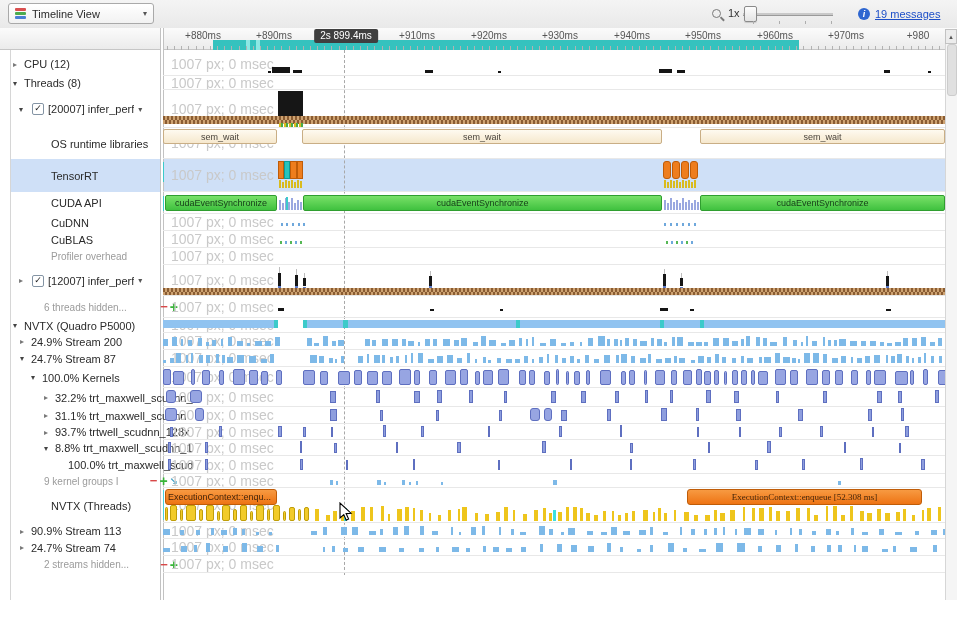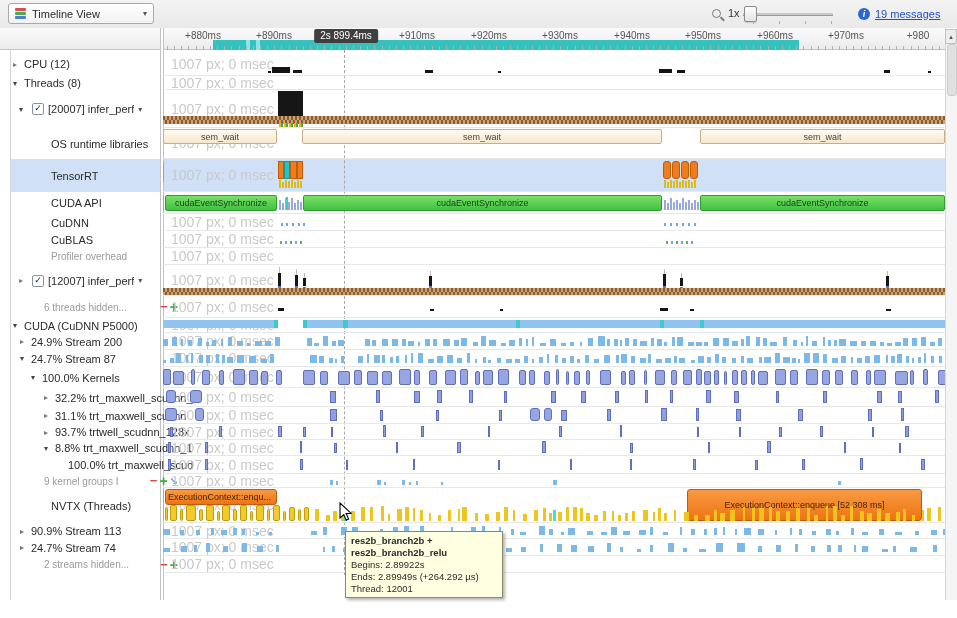--- a/index.html
+++ b/index.html
@@ -298,21 +298,21 @@
       <div class="side-row gray" style="top: 296px; height: 22px; padding-left: 22px;">
         <span class="arrow"></span>
         <span class="slbl">6 threads hidden...</span>
         <span class="icns">
           <span class="i-minus">−</span>
           <span class="i-plus">+</span>
         </span>
       </div>
       <div class="side-row" style="top: 318px; height: 15px; padding-left: 2px;">
         <span class="arrow exp">▾</span>
-        <span class="slbl">CUDA (CuDNN P5000)</span>
+        <span class="slbl">NVTX (Quadro P5000)</span>
       </div>
       <div class="side-row" style="top: 333px; height: 17px; padding-left: 9px;">
         <span class="arrow">▸</span>
         <span class="slbl">24.9% Stream 200</span>
       </div>
       <div class="side-row" style="top: 350px; height: 17px; padding-left: 9px;">
         <span class="arrow exp">▾</span>
         <span class="slbl">24.7% Stream 87</span>
       </div>
       <div class="side-row" style="top: 367px; height: 21px; padding-left: 20px;">
@@ -893,21 +893,21 @@
         <i class="mk" style="left: 246px; bottom: 2px; width: 2px; height: 3px; background: rgb(125, 185, 232);"></i>
         <i class="mk" style="left: 253px; bottom: 2px; width: 2px; height: 4px; background: rgb(125, 185, 232);"></i>
         <i class="mk" style="left: 278px; bottom: 2px; width: 2px; height: 3px; background: rgb(125, 185, 232);"></i>
         <i class="mk" style="left: 390px; bottom: 2px; width: 4px; height: 5px; background: rgb(125, 185, 232);"></i>
         <i class="mk" style="left: 675px; bottom: 2px; width: 3px; height: 4px; background: rgb(125, 185, 232);"></i>
       </div>
       <div class="tl-row" style="top: 488px; height: 35px;">
         <span class="wm">1007 px; 0 msec</span>
         <div class="mk" style="left: -3px; top: 2px; width: 4px; height: 30px; background: rgb(74, 208, 224);"></div>
         <div class="bar nvtxorange alignleft" style="left: 2px; top: 1px; width: 112px; height: 16px;">ExecutionContext::enqu...</div>
-        <div class="bar nvtxorange" style="left: 524px; top: 1px; width: 235px; height: 32px;">ExecutionContext::enqueue [52.308 ms]</div>
+        <div class="bar nvtxorange" style="left: 524px; top: 1px; width: 235px; height: 16px; font-family: Liberation Serif, serif;">ExecutionContext::enqueue [52.308 ms]</div>
         <i class="mk" style="left: 2px; bottom: 1px; width: 3px; height: 14px; background: rgb(242, 203, 42); border: 1px solid rgb(192, 158, 8); border-radius: 2px;"></i>
         <i class="mk" style="left: 7px; bottom: 1px; width: 7px; height: 16px; background: rgb(242, 203, 42); border: 1px solid rgb(192, 158, 8); border-radius: 2px;"></i>
         <i class="mk" style="left: 17px; bottom: 1px; width: 3px; height: 12px; background: rgb(242, 203, 42); border: 1px solid rgb(192, 158, 8); border-radius: 2px;"></i>
         <i class="mk" style="left: 23px; bottom: 1px; width: 10px; height: 16px; background: rgb(242, 203, 42); border: 1px solid rgb(192, 158, 8); border-radius: 2px;"></i>
         <i class="mk" style="left: 36px; bottom: 1px; width: 4px; height: 12px; background: rgb(242, 203, 42); border: 1px solid rgb(192, 158, 8); border-radius: 2px;"></i>
         <i class="mk" style="left: 43px; bottom: 1px; width: 8px; height: 16px; background: rgb(242, 203, 42); border: 1px solid rgb(192, 158, 8); border-radius: 2px;"></i>
         <i class="mk" style="left: 54px; bottom: 1px; width: 3px; height: 10px; background: rgb(242, 203, 42); border: 1px solid rgb(192, 158, 8); border-radius: 2px;"></i>
         <i class="mk" style="left: 59px; bottom: 1px; width: 8px; height: 16px; background: rgb(242, 203, 42); border: 1px solid rgb(192, 158, 8); border-radius: 2px;"></i>
         <i class="mk" style="left: 70px; bottom: 1px; width: 4px; height: 12px; background: rgb(242, 203, 42); border: 1px solid rgb(192, 158, 8); border-radius: 2px;"></i>
         <i class="mk" style="left: 77px; bottom: 1px; width: 7px; height: 16px; background: rgb(242, 203, 42); border: 1px solid rgb(192, 158, 8); border-radius: 2px;"></i>
@@ -1109,24 +1109,17 @@
         <span class="wm">1007 px; 0 msec</span>
       </div>
     </div>
   <div class="v-gutter"></div>
   <div class="v-sep"></div>
   <div class="tl-right-edge"></div>
   <div class="scrollbar">
     <div class="sb-thumb"></div>
   </div>
 
-  <div class="tooltip">
-    <div class="tt-b">res2b_branch2b +</div>
-    <div class="tt-b">res2b_branch2b_relu</div>
-    <div>Begins: 2.89922s</div>
-    <div>Ends: 2.89949s (+264.292 µs)</div>
-    <div>Thread: 12001</div>
-  </div>
 
   <svg class="mouse" width="14" height="20" viewBox="0 0 14 20">
     <polygon points="1,1 1,16 4.8,12.6 7.2,18.2 9.6,17.1 7.1,11.6 12,11.2" fill="#ffffff" stroke="#000000" stroke-width="1.1"></polygon>
   </svg>
 </div>
 
 </body></html>

